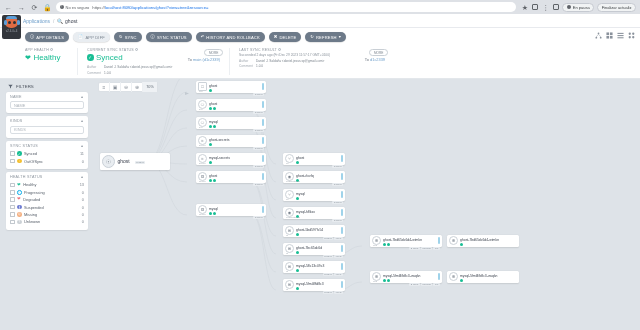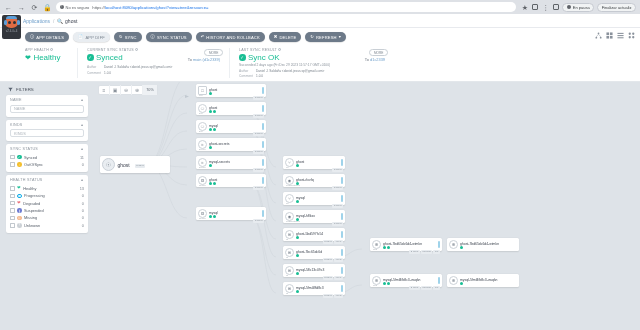--- a/index.html
+++ b/index.html
@@ -338,24 +338,20 @@
     </div>
     <div class="kv">
       <span class="k">Comment</span>
       <span class="v">1.0.0</span>
     </div>
   </div>
 
   <div class="sum-col" style="width:165px">
     <div class="sum-title"><span>LAST SYNC RESULT</span><span class="q">?</span></div>
     <div class="more-btn">MORE</div>
-    <div class="sum-main">
-      <span class="okdot">✓</span>
-      <span class="sum-val green">Sync OK</span>
-    </div>
     <div class="sum-right">
       <span>To</span>
       <a href="#">d1c2339</a>
     </div>
     <div class="subline">Succeeded 2 days ago (Fri Dec 29 2023 11:57:17 GMT+0100)</div>
     <div class="kv">
       <span class="k">Author</span>
       <span class="v">Daniel J. Saldaña &lt;daniel.jesus.sp@gmail.com&gt;</span>
     </div>
     <div class="kv">

